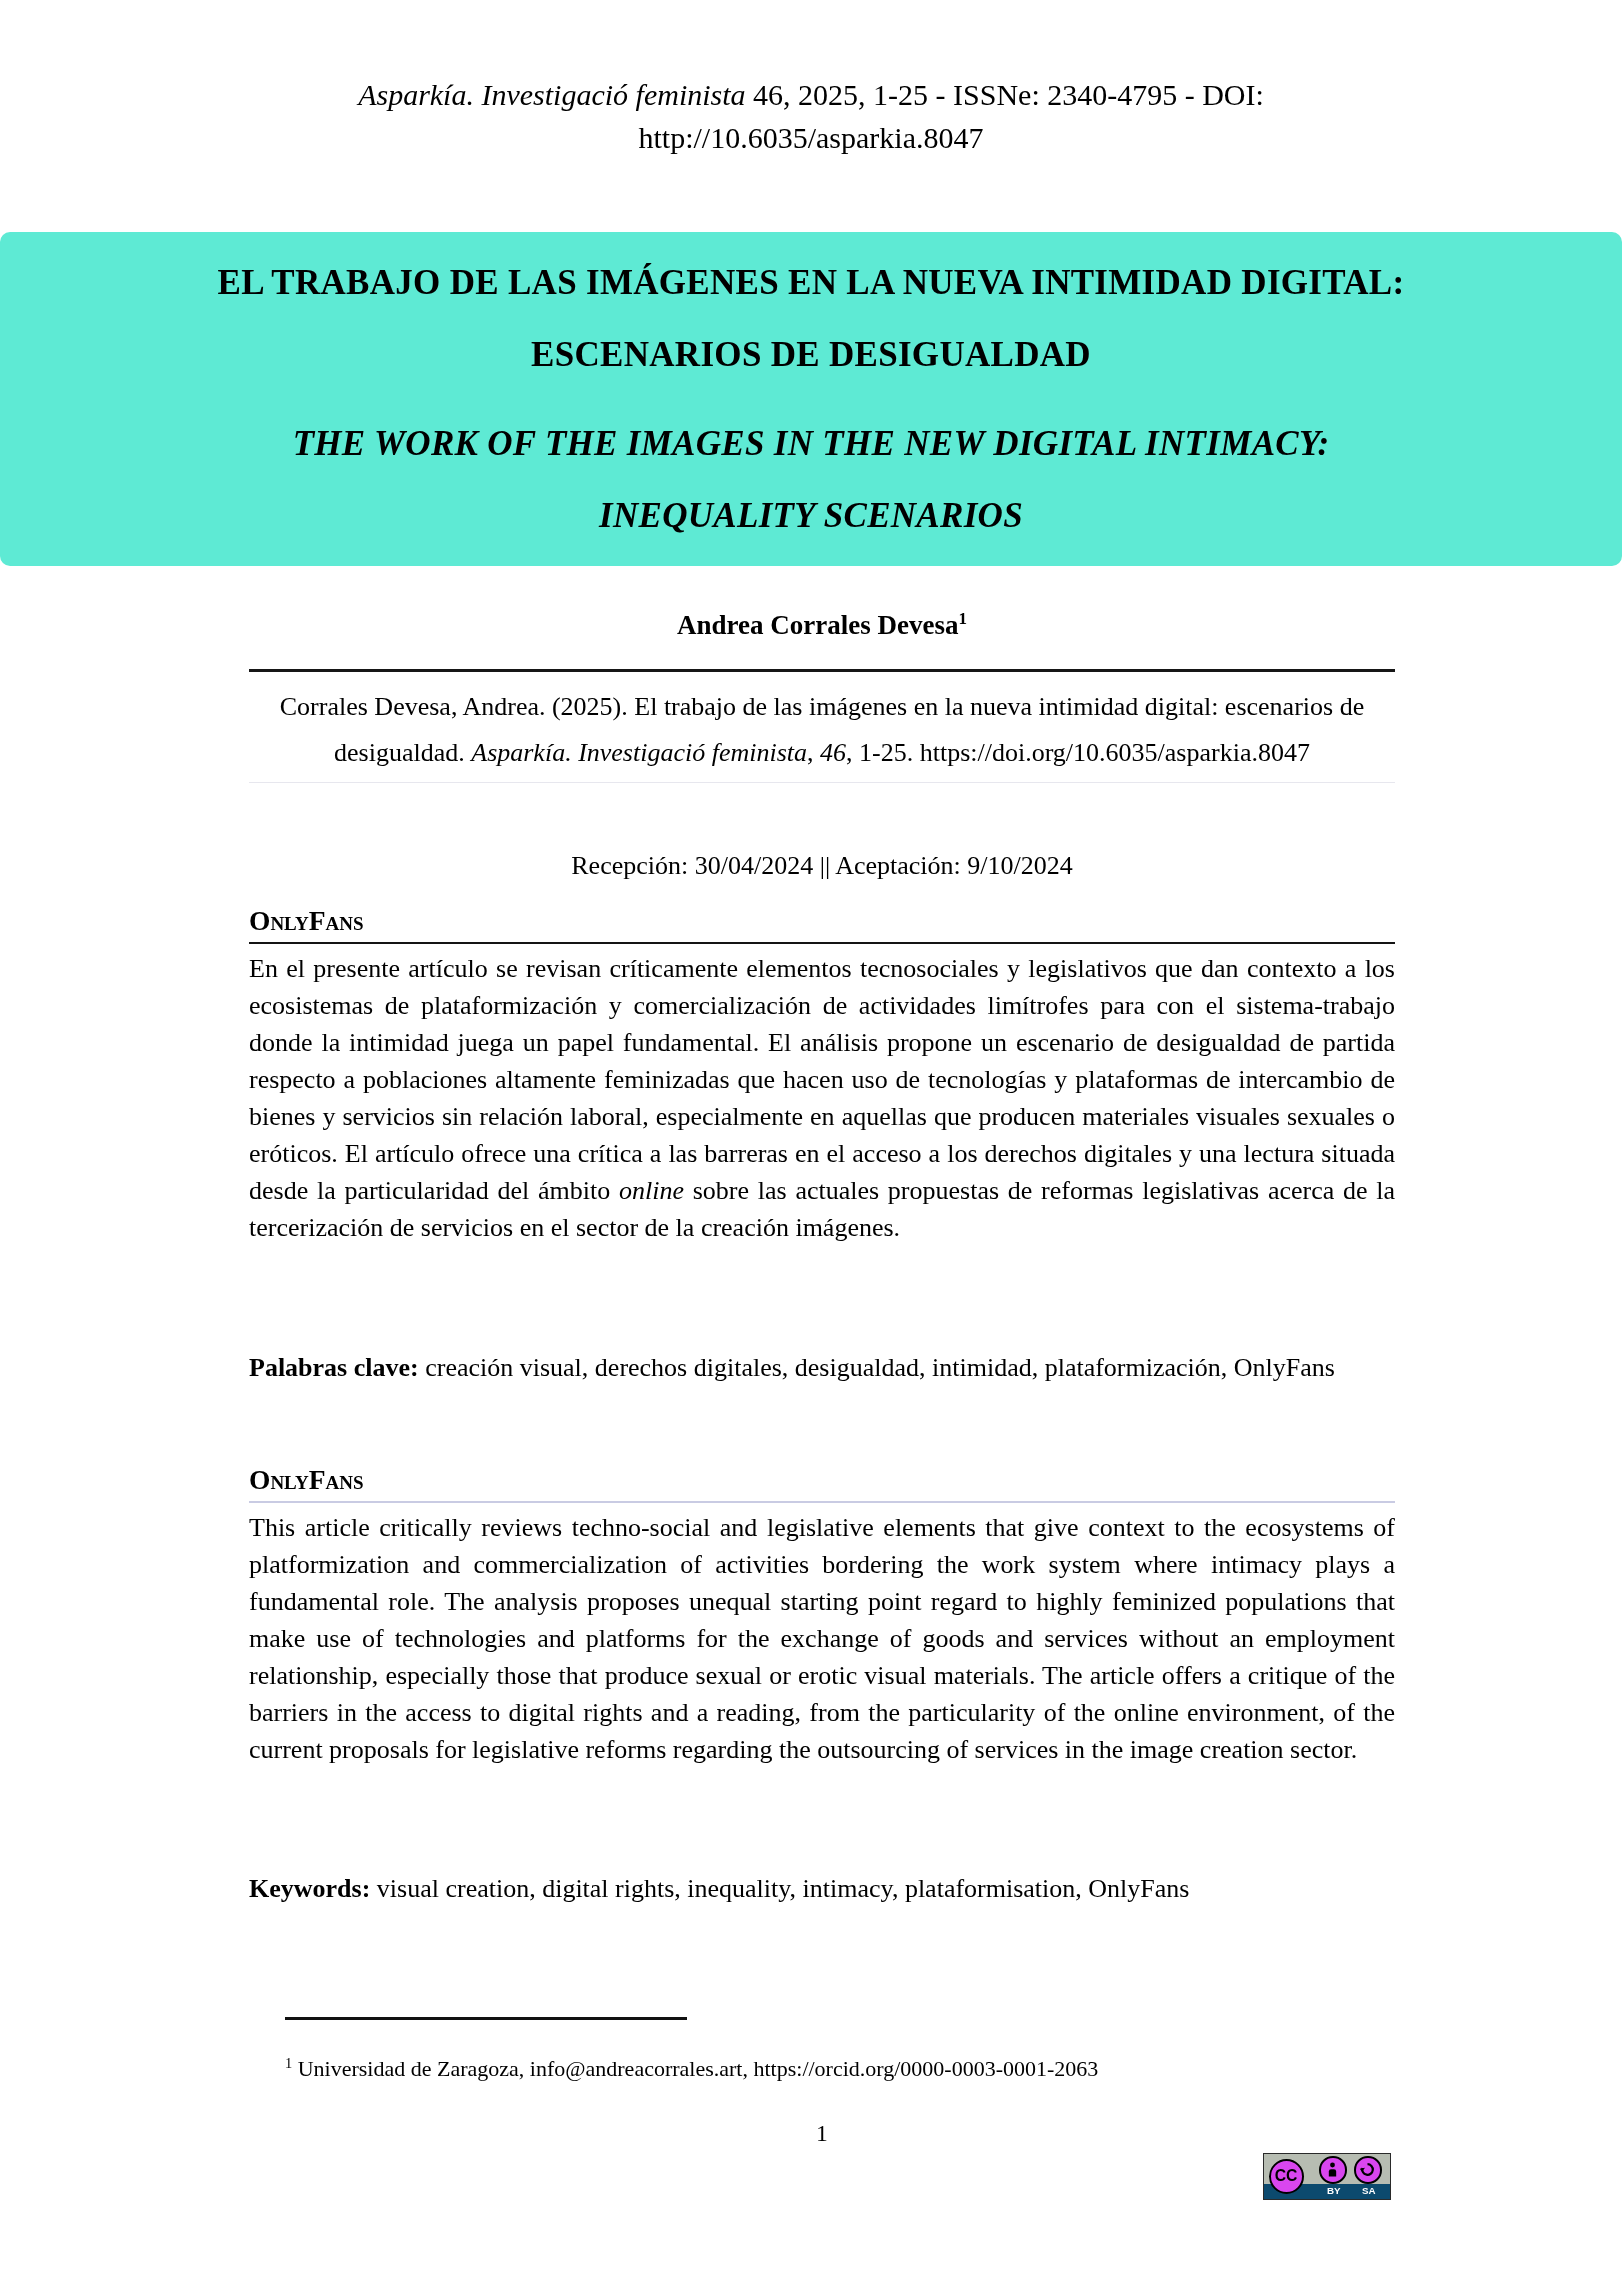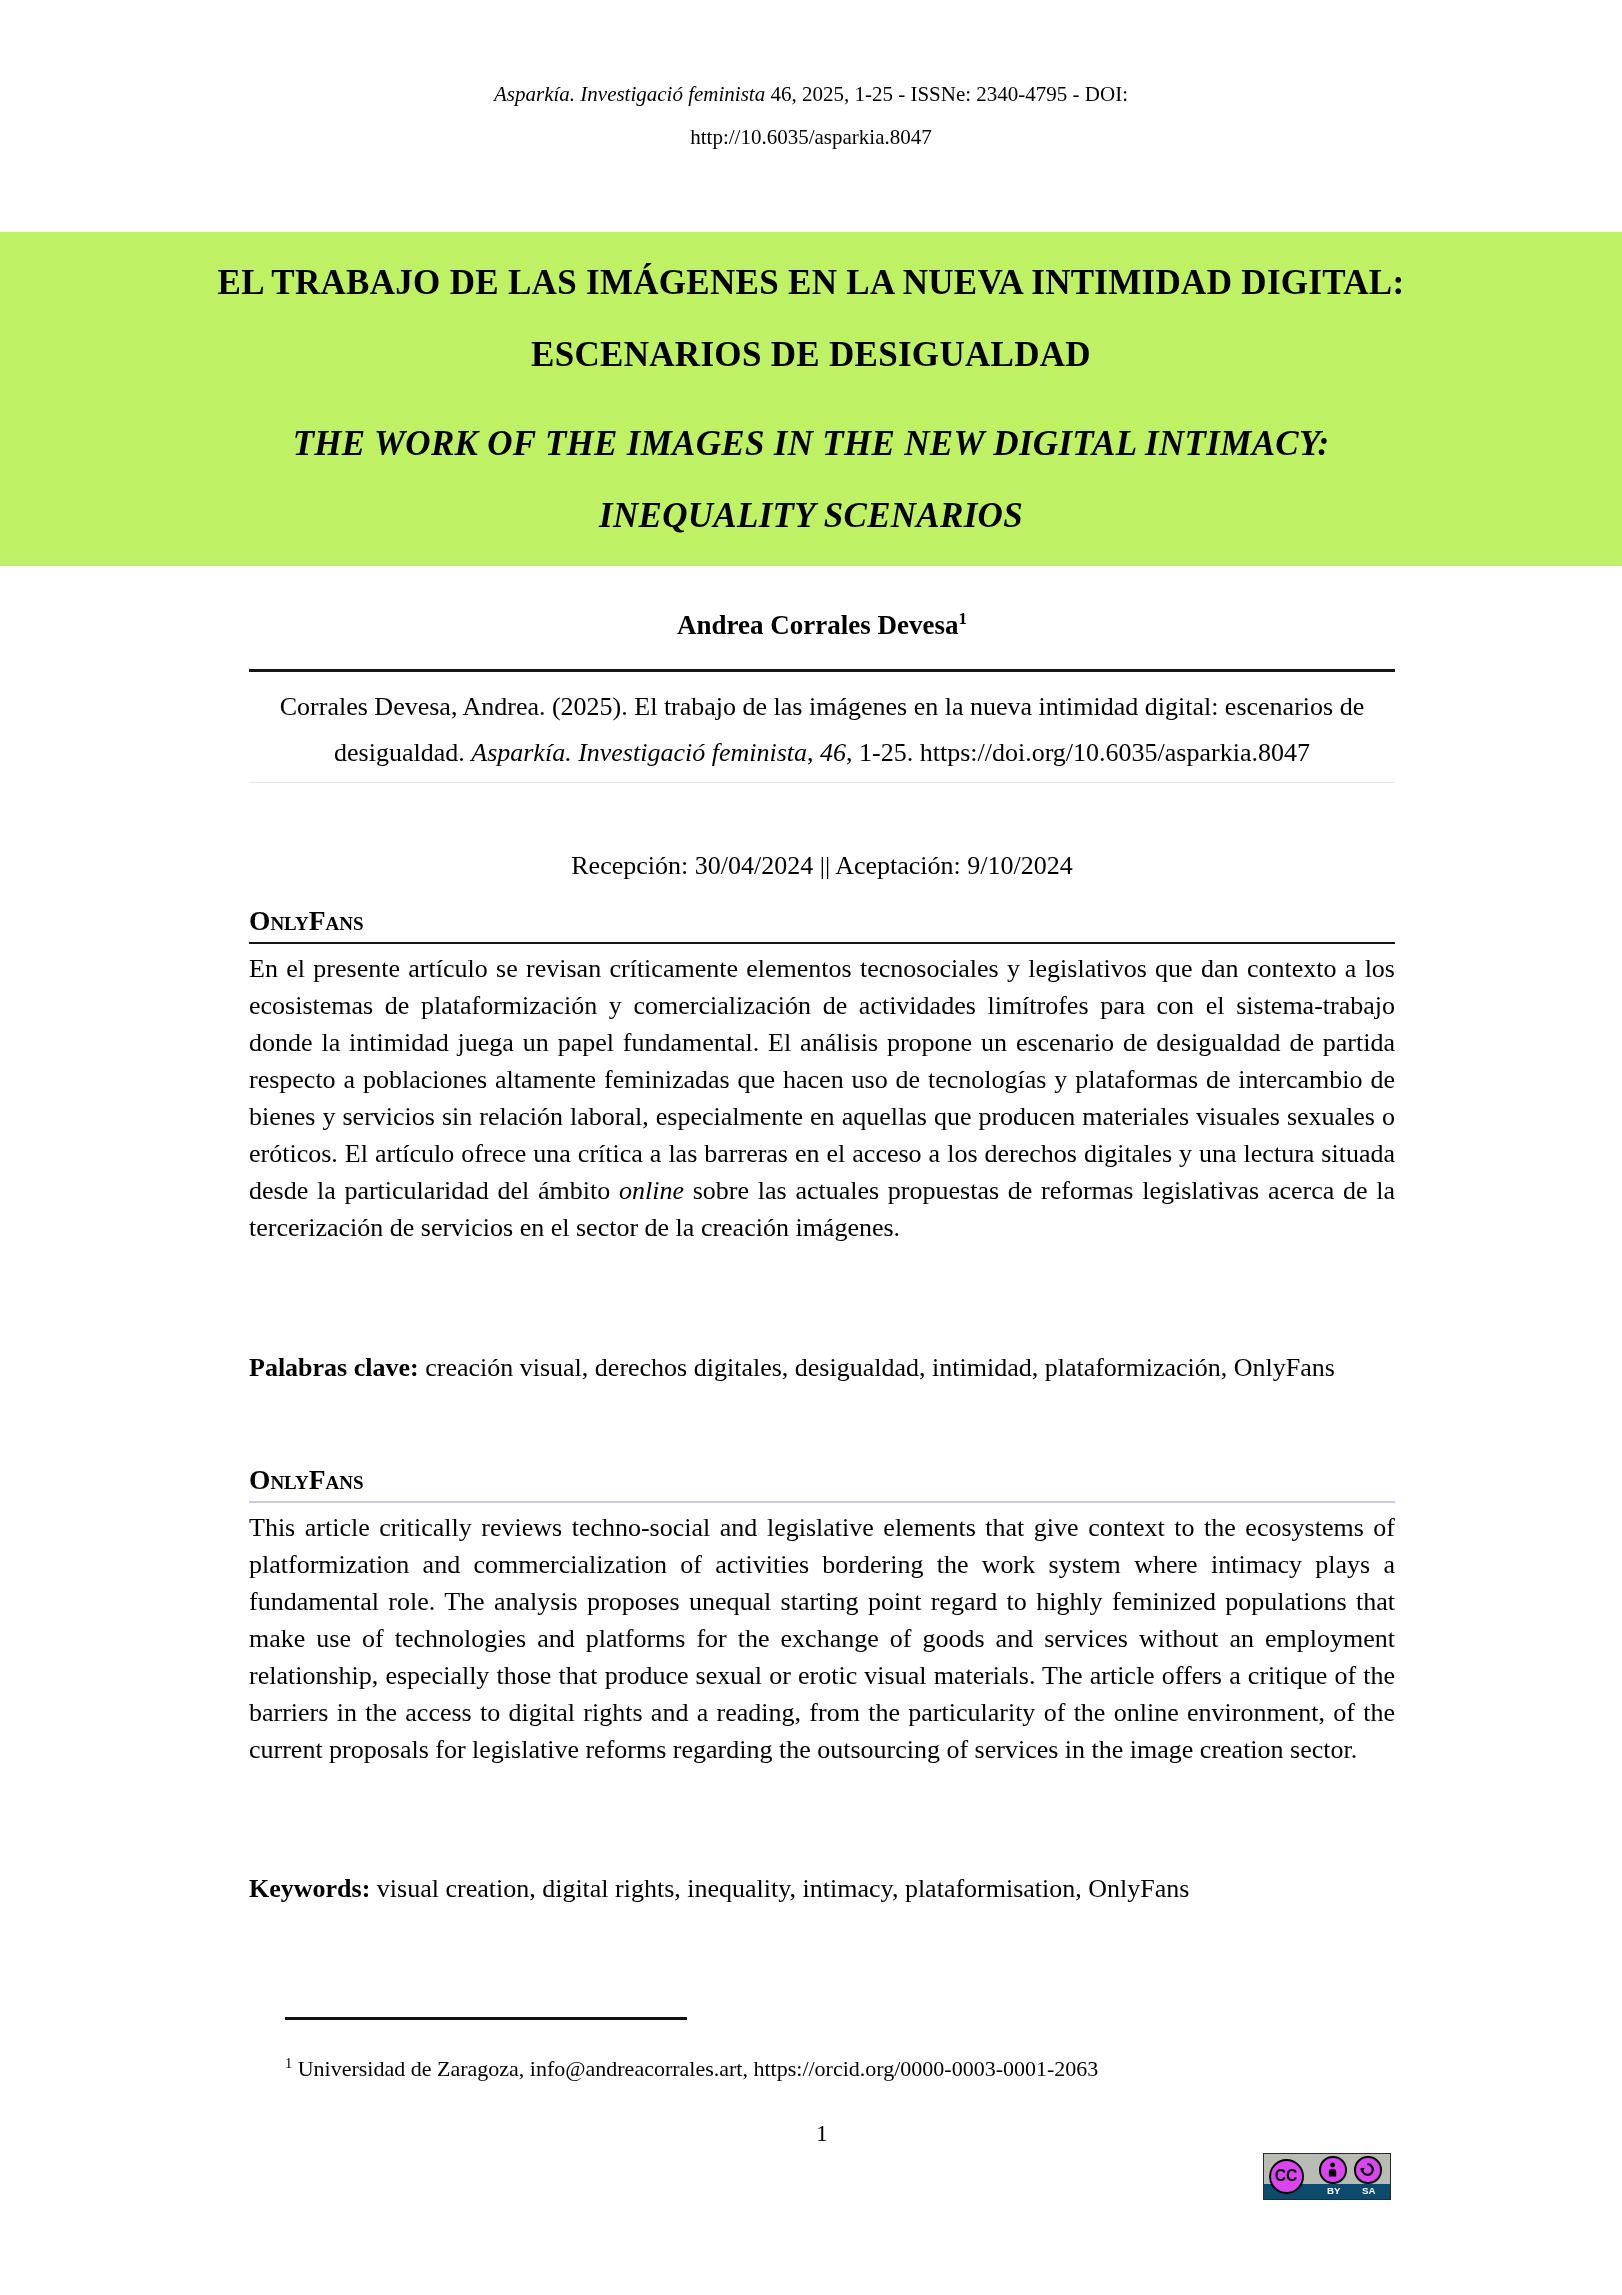--- a/index.html
+++ b/index.html
@@ -7,29 +7,30 @@
     position:relative;
     width:1622px; height:2295px;
     background:#ffffff;
     font-family:"Liberation Serif", serif;
     color:#000;
     overflow:hidden;
   }
 
   .journal-header {
     position:absolute; top:73px; left:0; width:100%;
-    text-align:center; font-size:21px; line-height:43px;
+    text-align:center; font-size:30px; line-height:43px;
   }
   .journal-header .jname { font-style:italic; }
 
   .title-band {
     position:absolute; top:232px; left:0; width:100%; height:334px;
-    background:#bef264;
+    background:#5eead4;
     display:flex; flex-direction:column; justify-content:center; align-items:center;
     row-gap:17px;
+    border-radius:10px;
   }
   .title-es, .title-en {
     margin:0; max-width:1237px; text-align:center;
     font-size:35px; font-weight:bold; line-height:72px; letter-spacing:0.3px;
   }
   .title-en { font-style:italic; }
 
   .author-line {
     position:absolute; top:609px; left:249px; width:1146px;
     text-align:center; font-size:27px; font-weight:bold;

